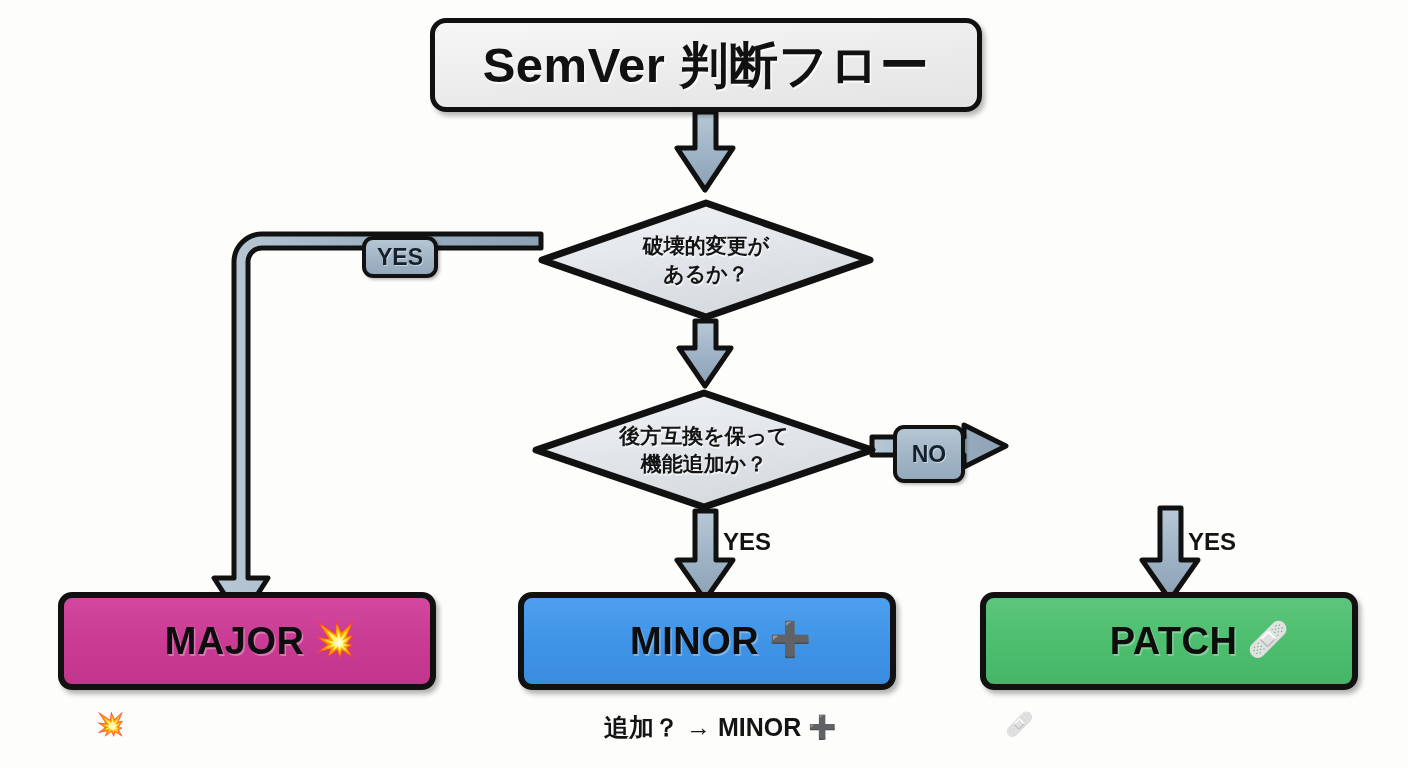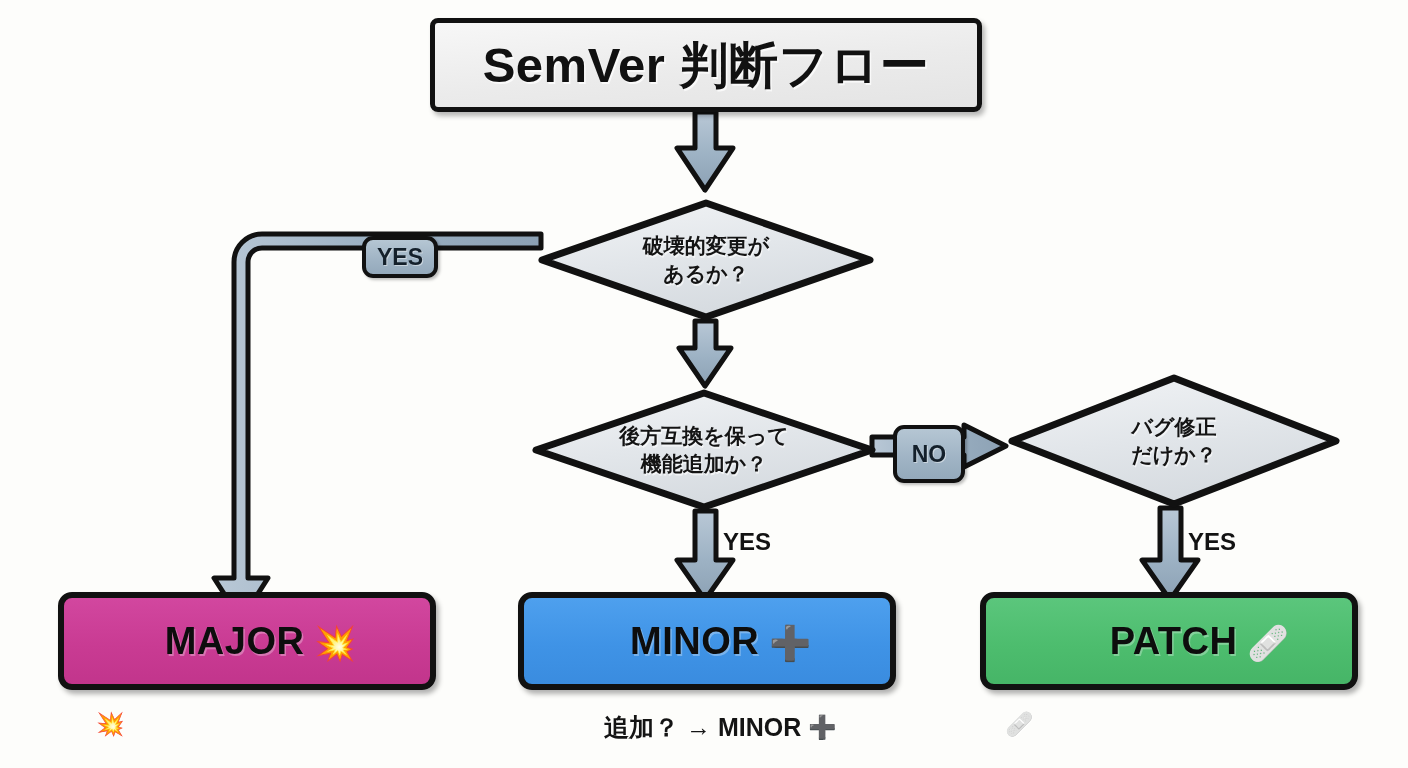--- a/index.html
+++ b/index.html
@@ -38,21 +38,21 @@
   }
 
   
   .title-card {
     left: 430px;
     top: 18px;
     width: 552px;
     height: 94px;
     background: linear-gradient(175deg, #f7f7f7 0%, #ebebeb 55%, #e4e4e4 100%);
     border: 5px solid #111111;
-    border-radius: 8px;
+    border-radius: 16px;
     box-shadow: 3px 4px 5px rgba(0,0,0,0.28);
   }
   .title-card .label {
     font-size: 49px;
     font-weight: 700;
     letter-spacing: 0.5px;
     line-height: 1;
     text-shadow: 1.5px 2px 0 rgba(255,255,255,0.75);
   }
 
@@ -98,21 +98,21 @@
     height: 98px;
   }
   .result .label {
     font-size: 38px;
     font-weight: 700;
     letter-spacing: 0.5px;
     line-height: 1;
     color: #0d0d0d;
     text-shadow: 1.5px 2px 0 rgba(255,255,255,0.3);
     display: flex;
-    align-items: flex-end;
+    align-items: flex-start;
     gap: 10px;
     margin-left: 28px;
   }
   .result .emoji {
     font-size: 34px;
     line-height: 1;
     text-shadow: none;
   }
   #r-major {
     left: 58px; top: 592px; width: 378px;
@@ -250,36 +250,20 @@
         </linearGradient>
       </defs>
       <polygon points="168,4 332,61 168,118 4,61" fill="url(#diaFill1)" stroke="#111111" stroke-width="7" stroke-linejoin="round" vector-effect="non-scaling-stroke"></polygon>
     </svg>
     <div class="dtext">
       <span>破壊的変更が</span>
       <span>あるか？</span>
     </div>
   </div>
 
-  <div class="diamond-wrap" id="d-bugfix">
-    <svg class="shape" viewBox="0 0 332 134" preserveAspectRatio="none">
-      <defs>
-        <linearGradient id="diaFill3" x1="0" y1="0" x2="0.4" y2="1">
-          <stop offset="0%" stop-color="#f2f4f6"></stop>
-          <stop offset="55%" stop-color="#e2e6ea"></stop>
-          <stop offset="100%" stop-color="#d6dbe0"></stop>
-        </linearGradient>
-      </defs>
-      <polygon points="166,4 328,67 166,130 4,67" fill="url(#diaFill3)" stroke="#111111" stroke-width="7" stroke-linejoin="round" vector-effect="non-scaling-stroke"></polygon>
-    </svg>
-    <div class="dtext">
-      <span>バグ修正</span>
-      <span>だけか？</span>
-    </div>
-  </div>
 
   <div class="badge" id="badge-yes-major">
     <span>YES</span>
   </div>
   <div class="badge" id="badge-no-bugfix">
     <span>NO</span>
   </div>
 
   <div class="edge-label" id="label-yes-minor">YES</div>
   <div class="edge-label" id="label-yes-patch">YES</div>

